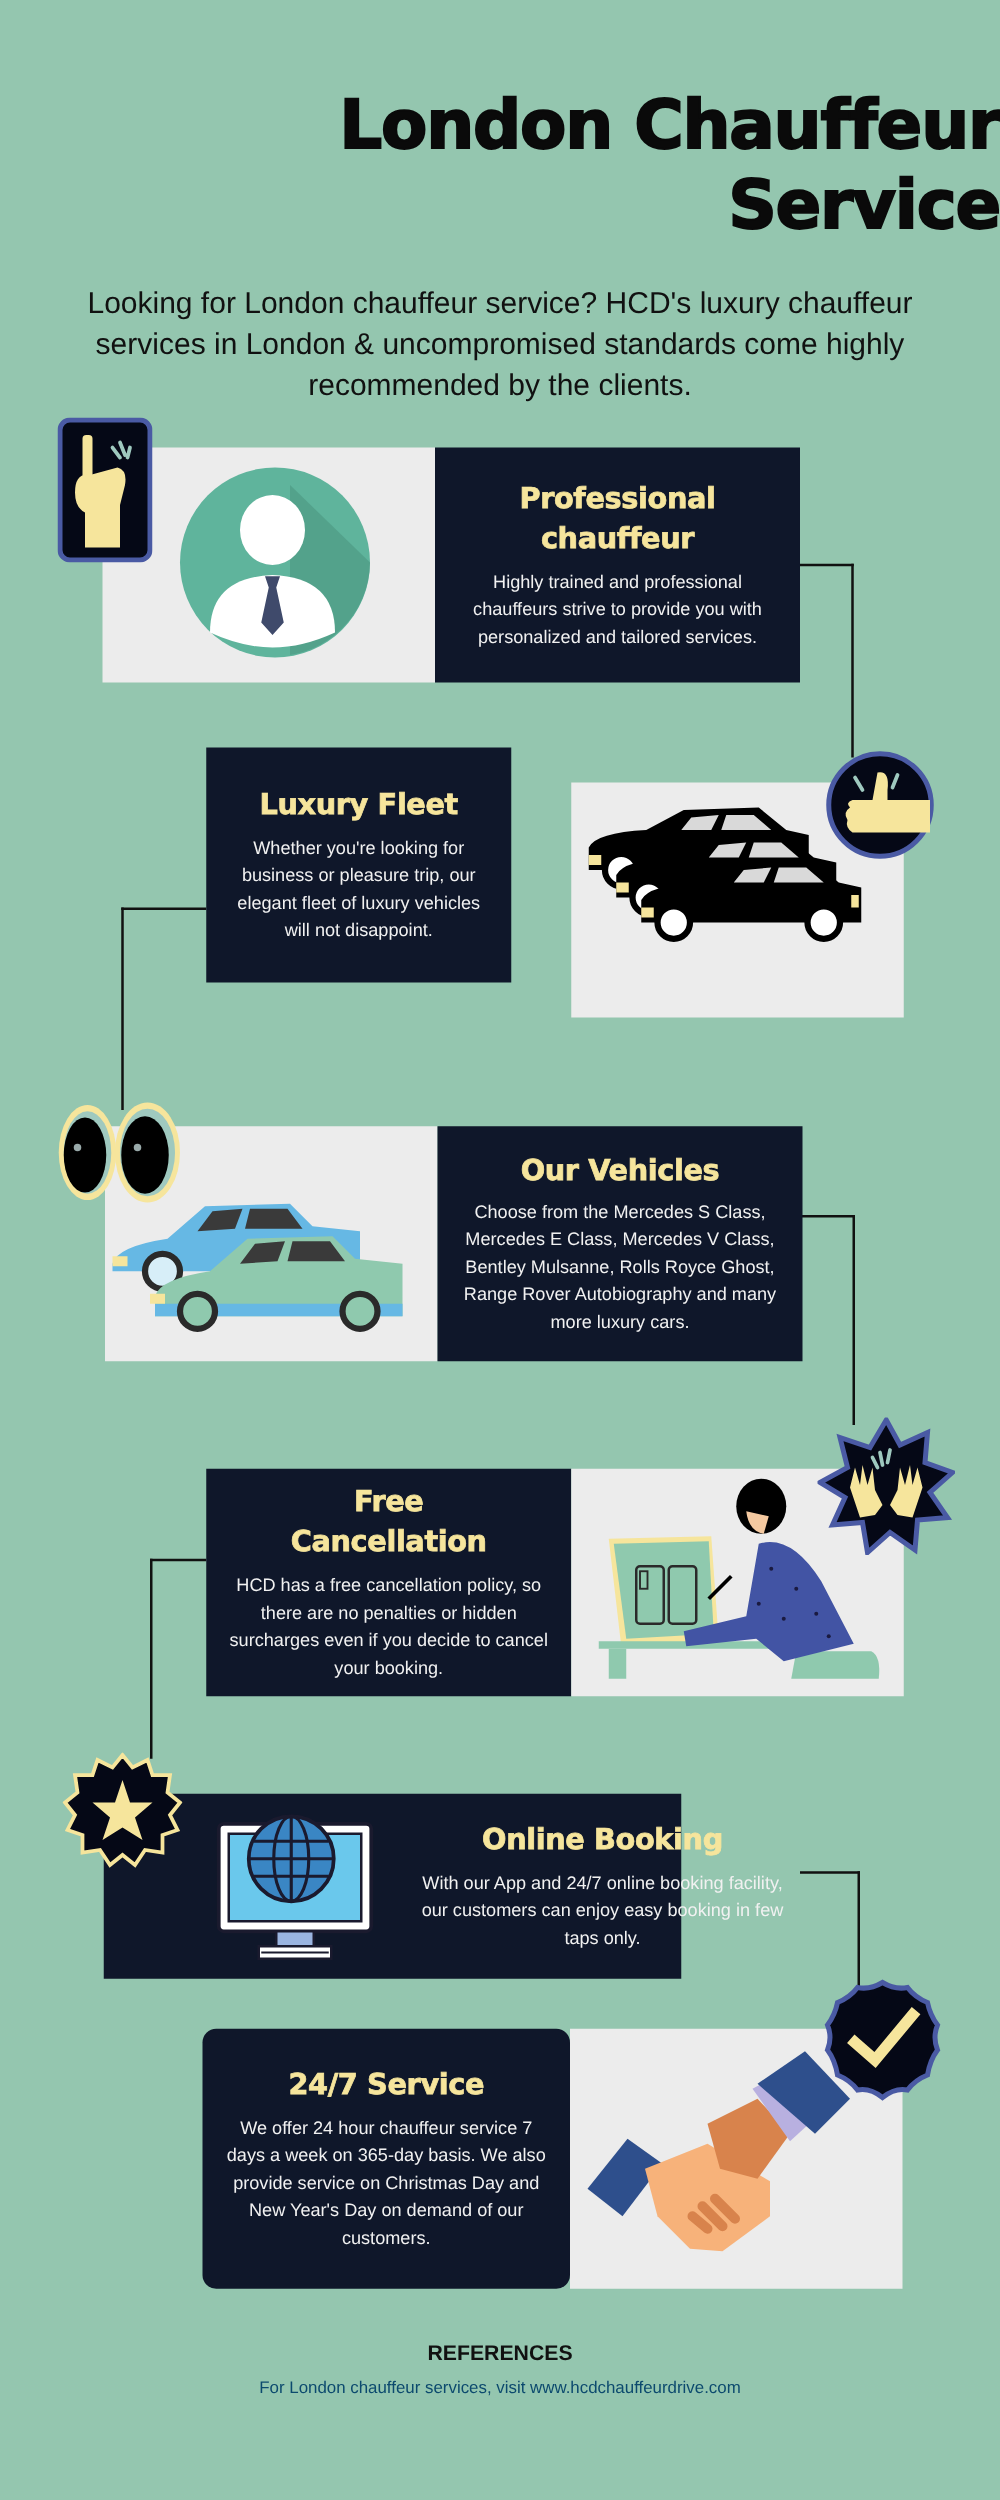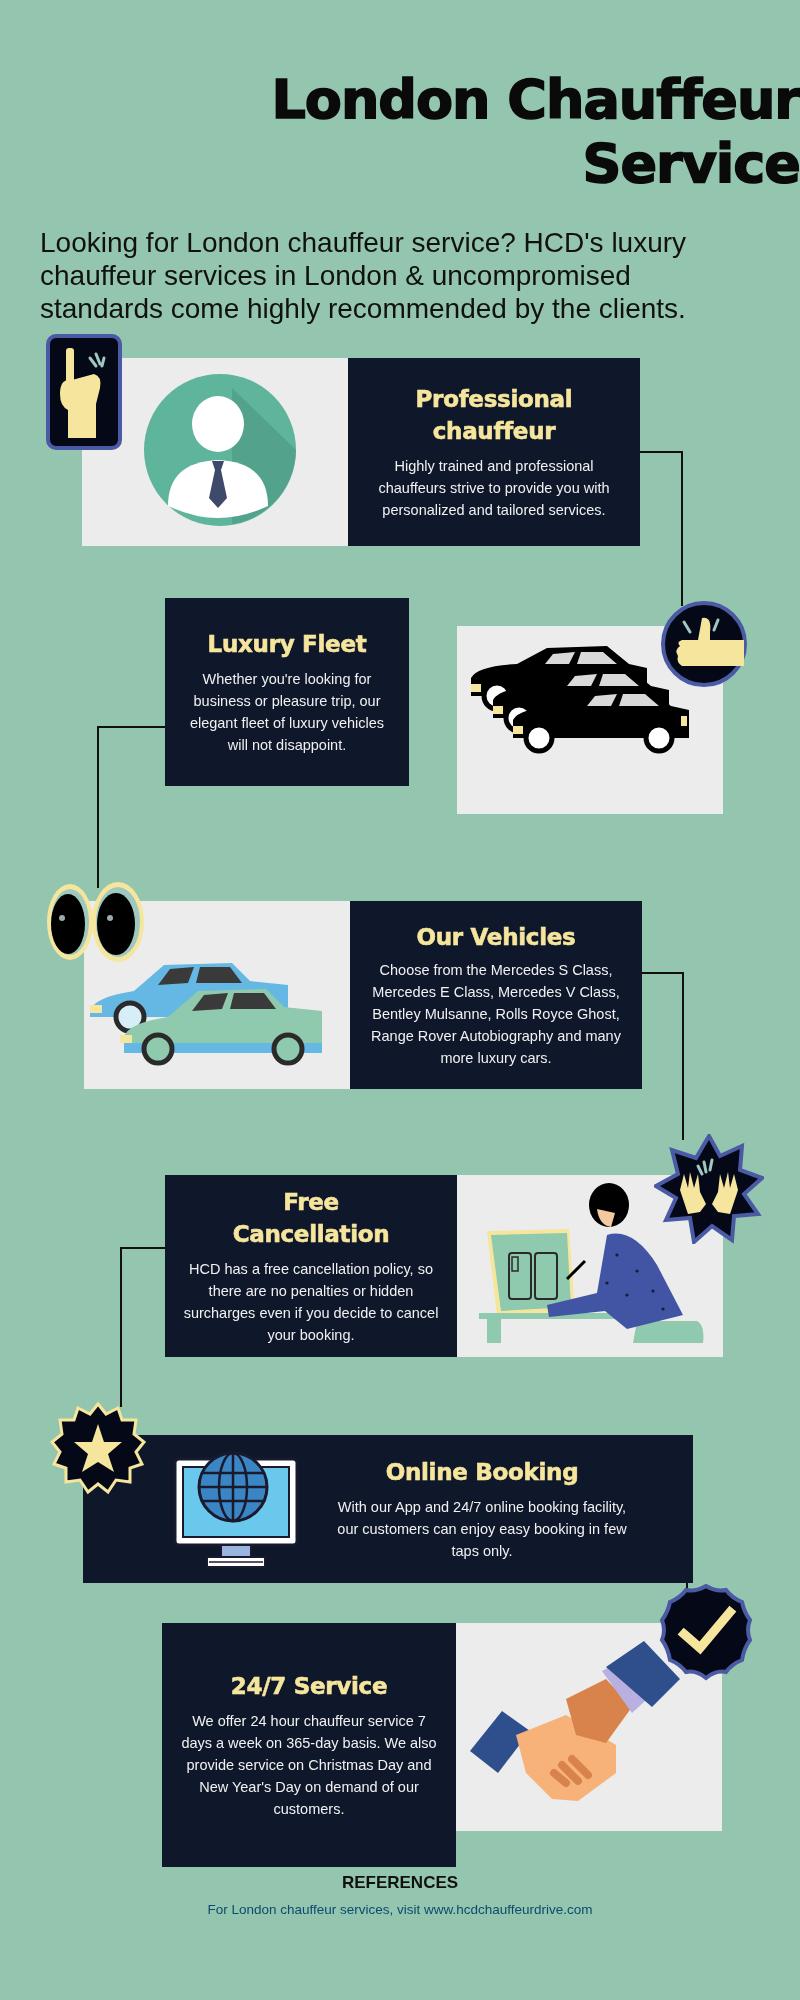--- a/index.html
+++ b/index.html
@@ -16,22 +16,23 @@
     text-align: right;
     font-family: "DejaVu Sans", sans-serif;
     font-weight: 900;
     font-size: 54px; line-height: 64px;
     letter-spacing: -1px;
     color: #0a0a0a;
     -webkit-text-stroke: 1.6px #0a0a0a;
   }
   .intro {
     position: absolute; left: 40px; top: 226px; width: 720px;
+    text-align: center;
     font-family: "Liberation Sans", sans-serif;
-    font-size: 28px; line-height: 33px;
+    font-size: 24px; line-height: 33px;
     color: #111;
   }
   .card { position: absolute; }
   .panel-light { position: absolute; background: #ececec; }
   .panel-blue {
     position: absolute; background: #0f172a;
     display: flex; flex-direction: column; align-items: center; justify-content: center;
     text-align: center; padding: 0 18px;
   }
   .card-title {
@@ -215,21 +216,21 @@
     <svg width="110" height="110" viewBox="0 0 110 110">
       <polygon points="55,2 66,22 88,12 86,36 108,44 90,60 104,80 80,82 78,106 58,92 40,108 36,84 12,86 22,64 2,52 24,40 18,16 42,24" fill="#050816" stroke="#4a5aa4" stroke-width="4"></polygon>
       <path d="M26 56 L30 40 L34 54 L36 38 L40 54 L44 40 L46 58 L52 70 L46 78 L34 80 Z" fill="#f6e59c"></path>
       <path d="M84 56 L80 40 L76 54 L74 38 L70 54 L66 40 L64 58 L58 70 L64 78 L76 80 Z" fill="#f6e59c"></path>
       <path d="M50 28 L52 38 M58 26 L56 36 M44 32 L48 40" stroke="#9fc9bf" stroke-width="3" stroke-linecap="round"></path>
     </svg>
   </div>
 </div>
 
 <div class="card">
-  <div class="panel-blue" style="left:83px;top:1435px;width:610px;height:148px;padding:0;">
+  <div class="panel-blue" style="left:83px;top:1435px;width:462px;height:148px;padding:0;">
     <svg width="130" height="124" viewBox="0 0 130 124" style="position:absolute;left:88px;top:14px;">
       <rect x="4" y="10" width="122" height="86" rx="4" fill="#fff" stroke="#1a1a2e" stroke-width="3"></rect>
       <rect x="12" y="18" width="106" height="70" fill="#6ac8ec" stroke="#1a1a2e" stroke-width="2"></rect>
       <ellipse cx="62" cy="38" rx="34" ry="34" fill="#3a86c4" stroke="#1a1a2e" stroke-width="3"></ellipse>
       <ellipse cx="62" cy="38" rx="14" ry="34" fill="none" stroke="#1a1a2e" stroke-width="2.5"></ellipse>
       <line x1="28" y1="38" x2="96" y2="38" stroke="#1a1a2e" stroke-width="2.5"></line>
       <line x1="32" y1="24" x2="92" y2="24" stroke="#1a1a2e" stroke-width="2.5"></line>
       <line x1="32" y1="52" x2="92" y2="52" stroke="#1a1a2e" stroke-width="2.5"></line>
       <line x1="62" y1="4" x2="62" y2="72" stroke="#1a1a2e" stroke-width="2.5"></line>
       <rect x="50" y="96" width="30" height="12" fill="#9ab4e0" stroke="#1a1a2e" stroke-width="2"></rect>
@@ -243,21 +244,21 @@
   </div>
   <div class="badge" style="left:50px;top:1402px;">
     <svg width="96" height="96" viewBox="0 0 96 96">
       <polygon points="48,2 56,12 68,6 72,18 86,18 84,32 94,40 86,50 92,62 80,66 80,80 66,78 58,90 48,82 38,90 30,78 16,80 16,66 4,62 10,50 2,40 12,32 10,18 24,18 28,6 40,12" fill="#050816" stroke="#f6e59c" stroke-width="3"></polygon>
       <polygon points="48,22 54,40 72,40 58,52 64,70 48,60 32,70 38,52 24,40 42,40" fill="#f6e59c"></polygon>
     </svg>
   </div>
 </div>
 
 <div class="card">
-  <div class="panel-blue" style="left:162px;top:1623px;width:294px;height:244px;">
+  <div class="panel-blue" style="left:162px;top:1623px;width:294px;height:208px;border-radius:11px;">
     <div class="card-title">24/7 Service</div>
     <div class="card-text">We offer 24 hour chauffeur service  7 days a week on 365-day basis. We also provide service on Christmas Day and New Year's Day on demand of our customers.</div>
   </div>
   <div class="panel-light" style="left:456px;top:1623px;width:266px;height:208px;">
     <svg width="266" height="208" viewBox="0 0 266 208">
       <path d="M14 128 L46 88 L74 108 L42 150 Z" fill="#2e4f8c"></path>
       <path d="M60 112 L110 92 L160 122 L160 150 L122 178 L96 176 L70 150 Z" fill="#f7b27a"></path>
       <path d="M110 76 L150 56 L176 84 L150 120 L120 112 Z" fill="#d8834c"></path>
       <path d="M98 150 L110 160 M106 142 L122 158 M116 136 L132 152" stroke="#d8834c" stroke-width="8" stroke-linecap="round"></path>
       <path d="M146 48 L172 34 L200 68 L176 90 Z" fill="#b8b0e0"></path>

